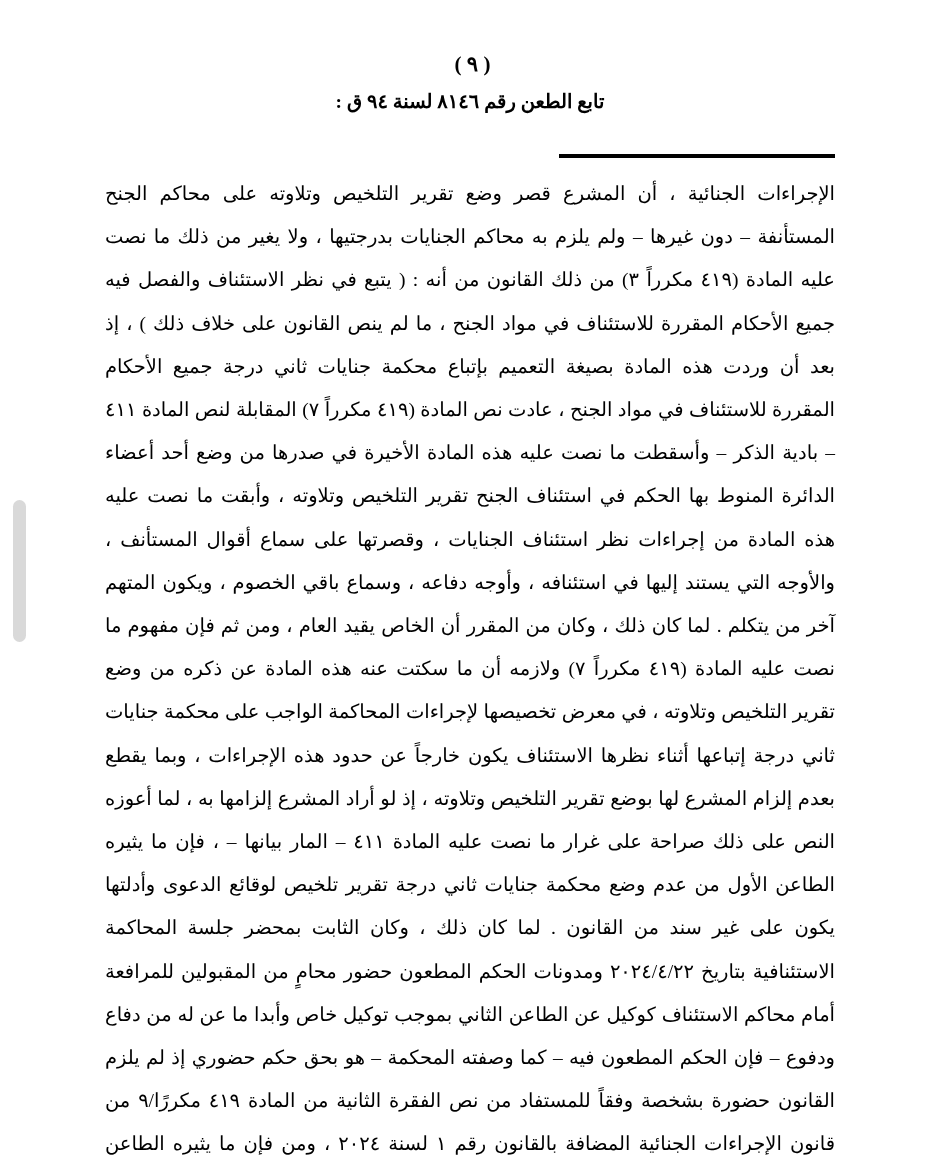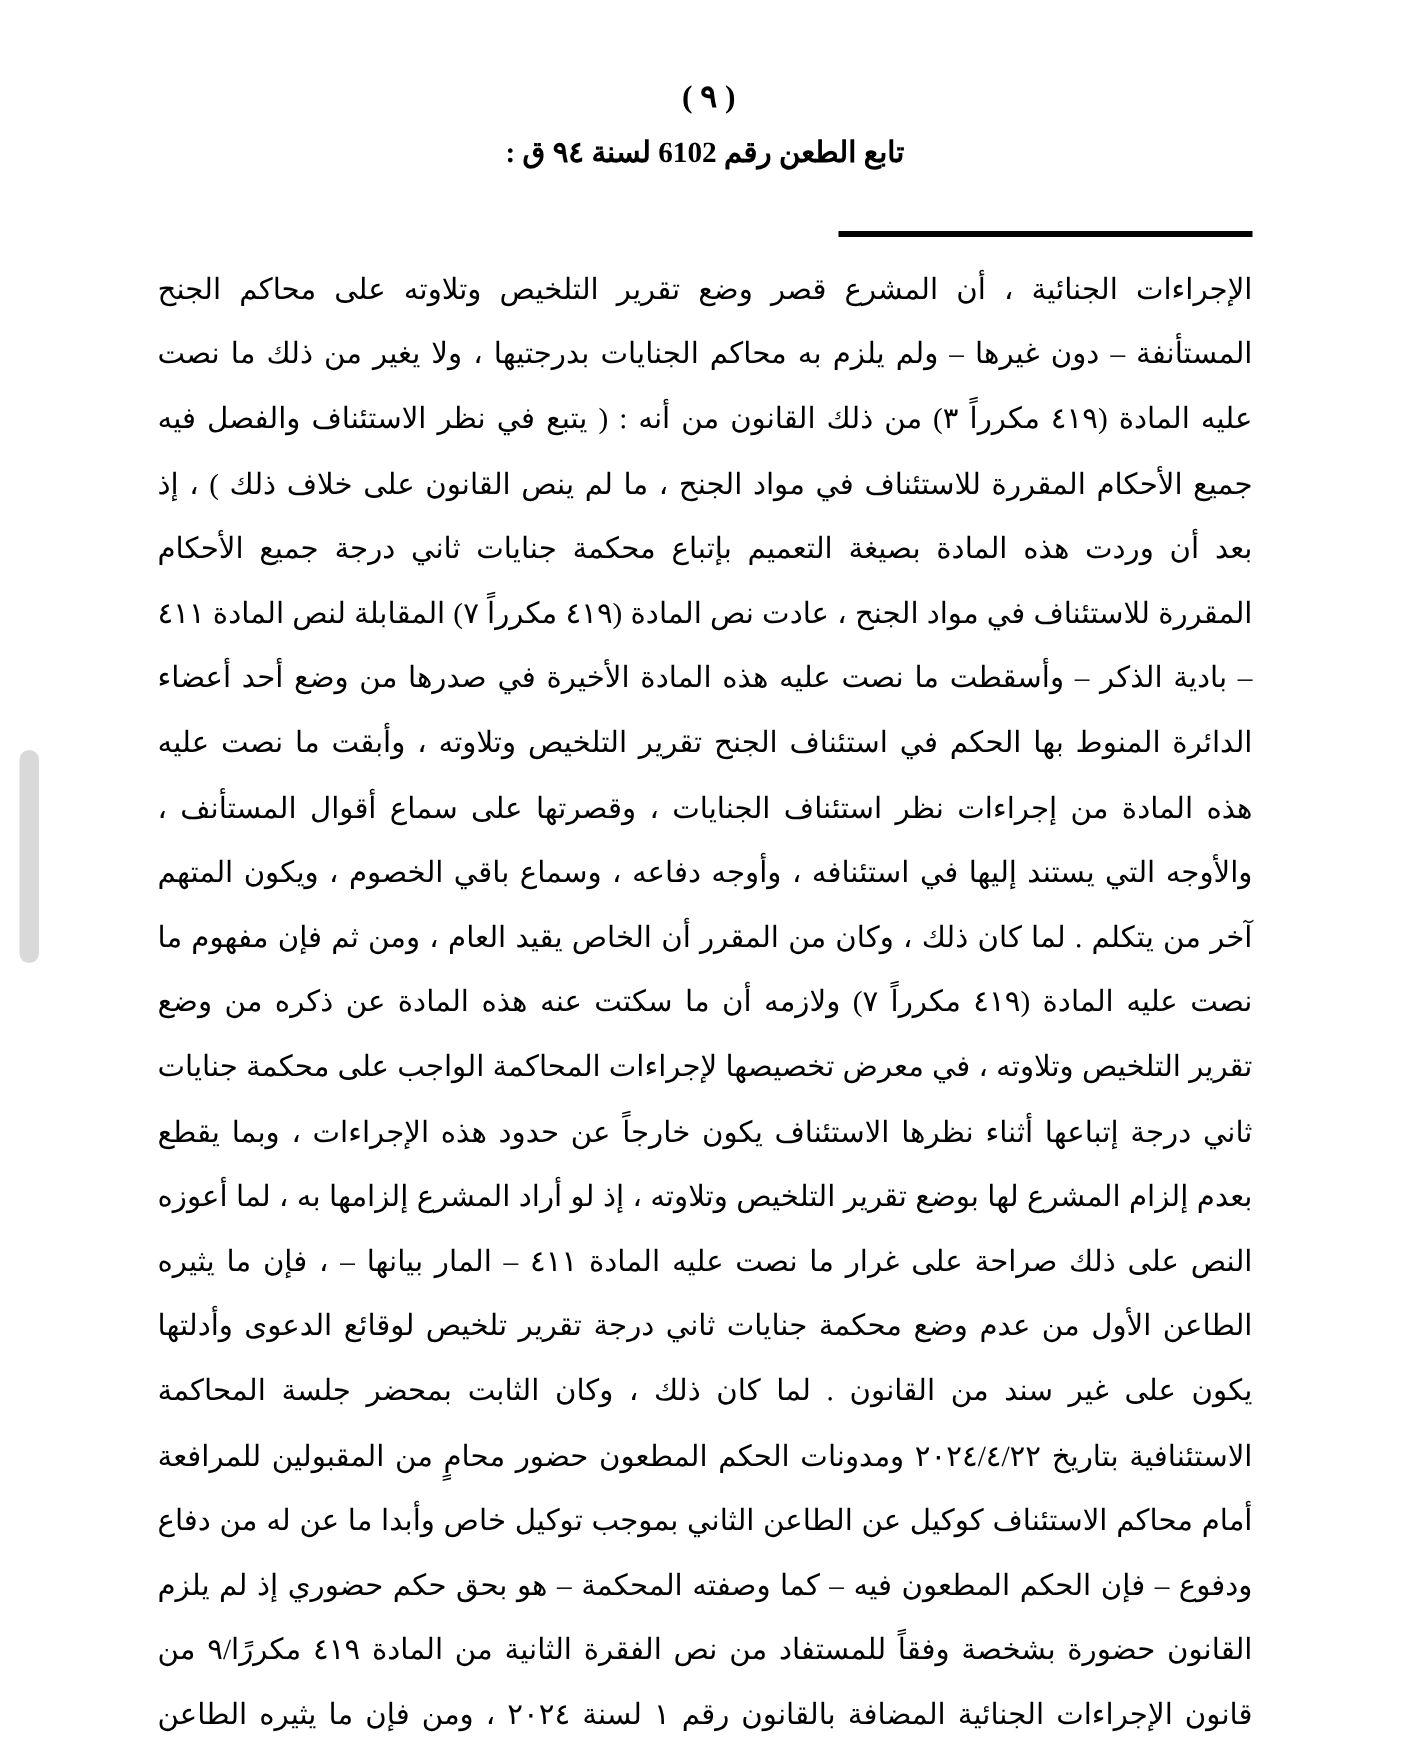--- a/index.html
+++ b/index.html
@@ -91,21 +91,21 @@
 <body>
 
 <div class="page">
 
   <div class="scrollbar-track">
     <div class="scrollbar-thumb"></div>
   </div>
 
   <div class="page-number">( ٩ )</div>
 
-  <div class="case-heading">تابع الطعن رقم 6102 لسنة ٩٤ ق :</div>
+  <div class="case-heading">تابع الطعن رقم ٨١٤٦ لسنة ٩٤ ق :</div>
 
   <div class="heading-rule"></div>
 
   <div class="body-text">
     <p>الإجراءات الجنائية ، أن المشرع قصر وضع تقرير التلخيص وتلاوته على محاكم الجنح المستأنفة – دون غيرها – ولم يلزم به محاكم الجنايات بدرجتيها ، ولا يغير من ذلك ما نصت عليه المادة (٤١٩ مكرراً ٣) من ذلك القانون من أنه : ( يتبع في نظر الاستئناف والفصل فيه جميع الأحكام المقررة للاستئناف في مواد الجنح ، ما لم ينص القانون على خلاف ذلك ) ، إذ بعد أن وردت هذه المادة بصيغة التعميم بإتباع محكمة جنايات ثاني درجة جميع الأحكام المقررة للاستئناف في مواد الجنح ، عادت نص المادة (٤١٩ مكرراً ٧) المقابلة لنص المادة ٤١١ – بادية الذكر – وأسقطت ما نصت عليه هذه المادة الأخيرة في صدرها من وضع أحد أعضاء الدائرة المنوط بها الحكم في استئناف الجنح تقرير التلخيص وتلاوته ، وأبقت ما نصت عليه هذه المادة من إجراءات نظر استئناف الجنايات ، وقصرتها على سماع أقوال المستأنف ، والأوجه التي يستند إليها في استئنافه ، وأوجه دفاعه ، وسماع باقي الخصوم ، ويكون المتهم آخر من يتكلم . لما كان ذلك ، وكان من المقرر أن الخاص يقيد العام ، ومن ثم فإن مفهوم ما نصت عليه المادة (٤١٩ مكرراً ٧) ولازمه أن ما سكتت عنه هذه المادة عن ذكره من وضع تقرير التلخيص وتلاوته ، في معرض تخصيصها لإجراءات المحاكمة الواجب على محكمة جنايات ثاني درجة إتباعها أثناء نظرها الاستئناف يكون خارجاً عن حدود هذه الإجراءات ، وبما يقطع بعدم إلزام المشرع لها بوضع تقرير التلخيص وتلاوته ، إذ لو أراد المشرع إلزامها به ، لما أعوزه النص على ذلك صراحة على غرار ما نصت عليه المادة ٤١١ – المار بيانها – ، فإن ما يثيره الطاعن الأول من عدم وضع محكمة جنايات ثاني درجة تقرير تلخيص لوقائع الدعوى وأدلتها يكون على غير سند من القانون . لما كان ذلك ، وكان الثابت بمحضر جلسة المحاكمة الاستئنافية بتاريخ ٢٠٢٤/٤/٢٢ ومدونات الحكم المطعون حضور محامٍ من المقبولين للمرافعة أمام محاكم الاستئناف كوكيل عن الطاعن الثاني بموجب توكيل خاص وأبدا ما عن له من دفاع ودفوع – فإن الحكم المطعون فيه – كما وصفته المحكمة – هو بحق حكم حضوري إذ لم يلزم القانون حضورة بشخصة وفقاً للمستفاد من نص الفقرة الثانية من المادة ٤١٩ مكررًا/٩ من قانون الإجراءات الجنائية المضافة بالقانون رقم ١ لسنة ٢٠٢٤ ، ومن فإن ما يثيره الطاعن الثاني في هذا الخصوص يكون على غير سند من القانون . لما كان ذلك ، وكان الثابت من مطالعة محضر جلسة المرافعة أن الدفاع لم يطلب سماع الشهود ، فليس له من بعد أن ينعى على المحكمة قعودها عن سماعهم أو إجراء تحقيق لم يطلب منها ولم تر هي من جانبها حاجة لإجرائه بعد أن اطمأنت إلى صحة الواقعة كما رواها شهود الإثبات ، فضلًا عن أن المحاكمة قد جرت في ظل التعديل المدخل على نص المادة ٢٨٩ من قانون الإجراءات الجنائية بالقانون رقم ١١ لسنة ٢٠١٧ الذي يخول</p>
   </div>
 
 </div>
 
 </body></html>

